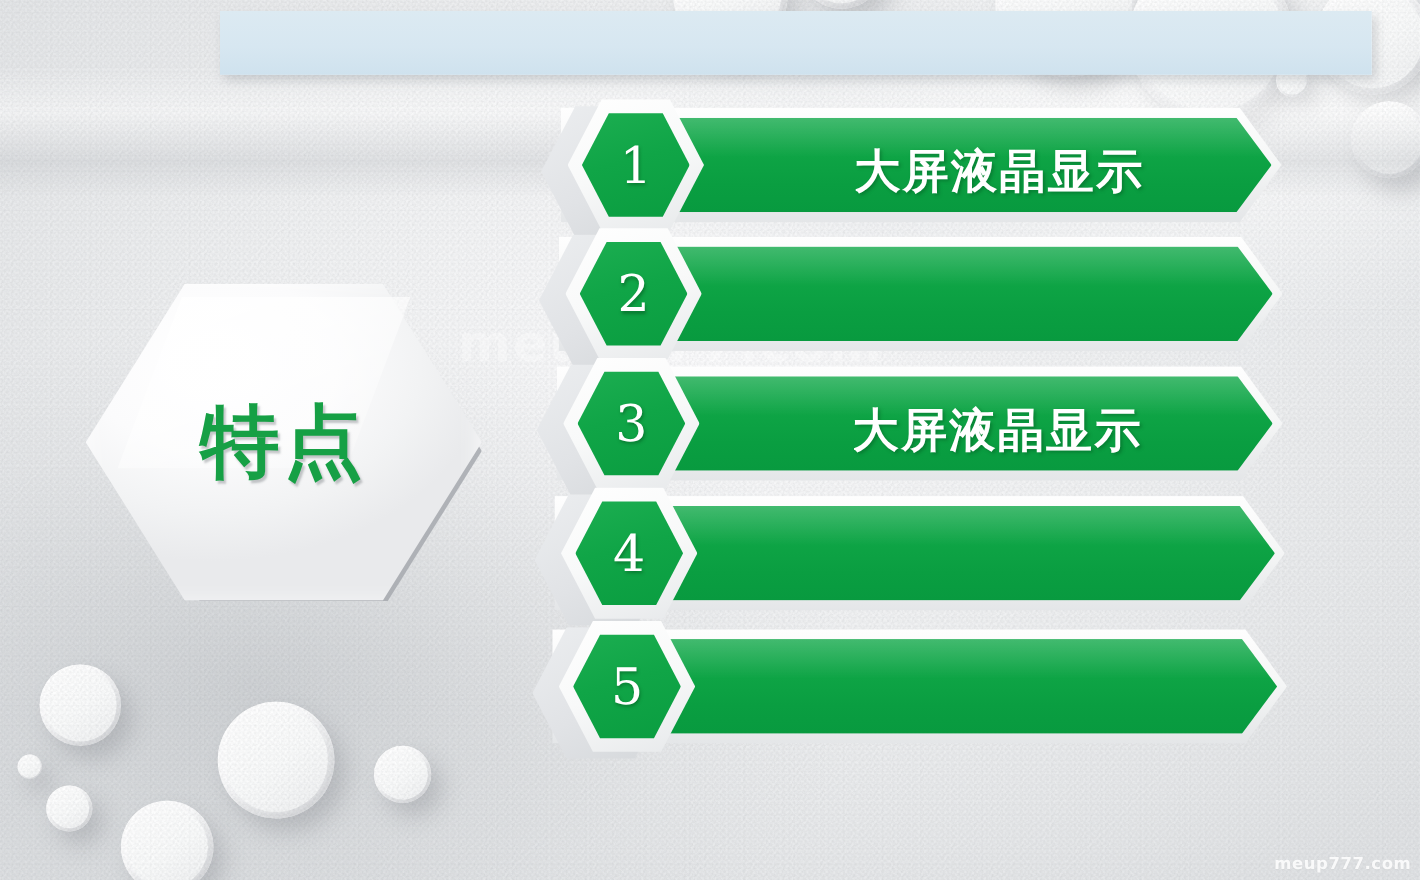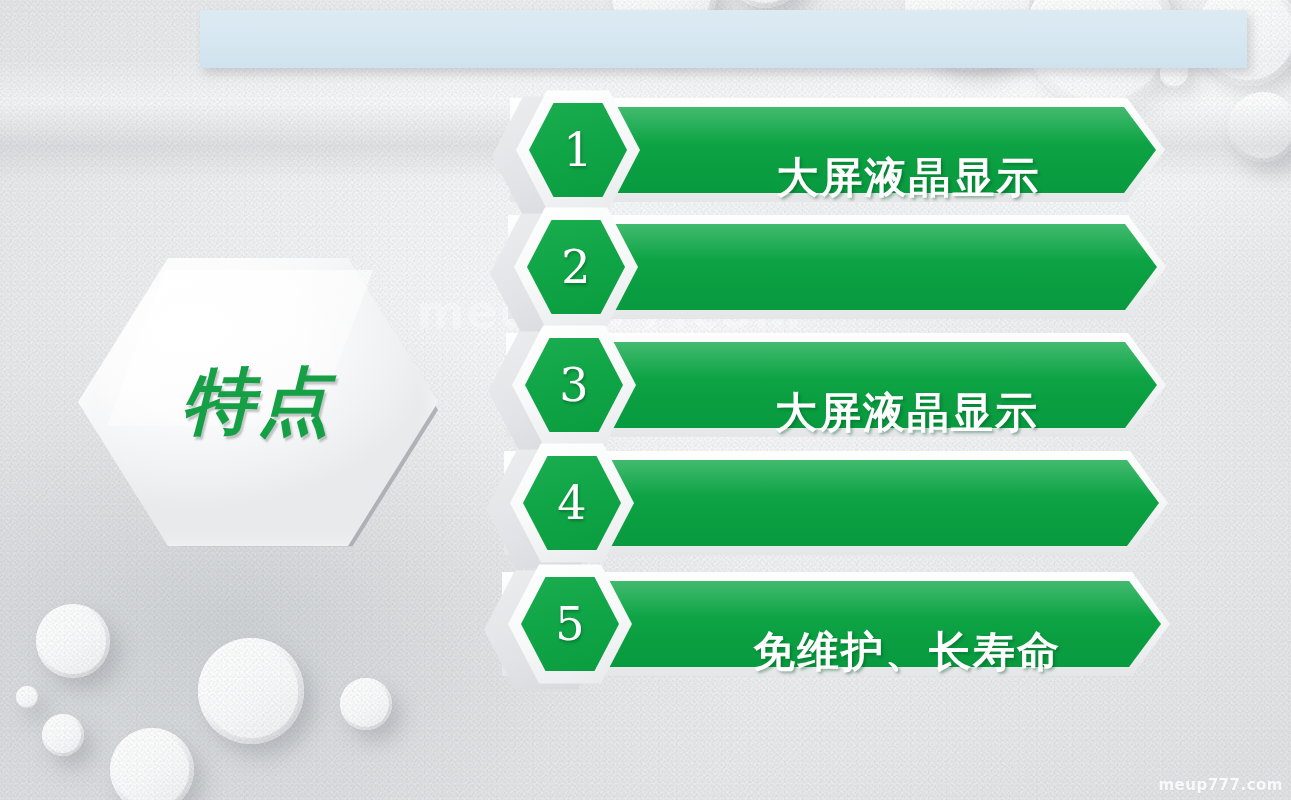--- a/index.html
+++ b/index.html
@@ -160,21 +160,20 @@
     position: absolute;
     inset: 0;
     display: flex;
     align-items: center;
     justify-content: center;
     font-size: 72px;
     font-weight: bold;
     color: #16a045;
     letter-spacing: 4px;
     text-shadow: 2px 3px 2px rgba(110,115,120,.40);
-    font-style: italic;
   }
 
   
   .feature-row {
     position: absolute;
     height: 104px;
   }
 
   
   .bar-frame {
@@ -196,21 +195,21 @@
     background: linear-gradient(180deg, #13a94b 0%, #0ea445 40%, #0a9e41 70%, #089a3f 100%);
   }
   .bar-fill::before {
     content: "";
     position: absolute;
     left: 0; right: 0; top: 0; height: 42%;
     background: linear-gradient(180deg, rgba(255,255,255,.20) 0%, rgba(255,255,255,0) 100%);
   }
   .bar-text {
     position: absolute;
-    top: 25px;
+    top: 3px;
     height: 110px;
     left: 190px;
     right: 48px;
     display: flex;
     align-items: center;
     justify-content: center;
     font-size: 42px;
     font-weight: bold;
     color: #ffffff;
     letter-spacing: 2px;
@@ -362,21 +361,20 @@
       <div class="badge-shadow"></div>
       <div class="badge-ring"></div>
       <div class="badge-inner"></div>
       <div class="badge-num">4</div>
     </div>
   </div>
 
   <div class="feature-row" style="left:502px; top:572px; width:668px;">
     <div class="bar-frame" style="width:668px;"></div>
     <div class="bar-fill" style="width:650px;"></div>
-    <div class="bar-text">免维护、长寿命</div>
     <div class="badge">
       <div class="badge-shadow"></div>
       <div class="badge-ring"></div>
       <div class="badge-inner"></div>
       <div class="badge-num">5</div>
     </div>
   </div>
 
   <div id="watermark-corner">meup777.com</div>
 

